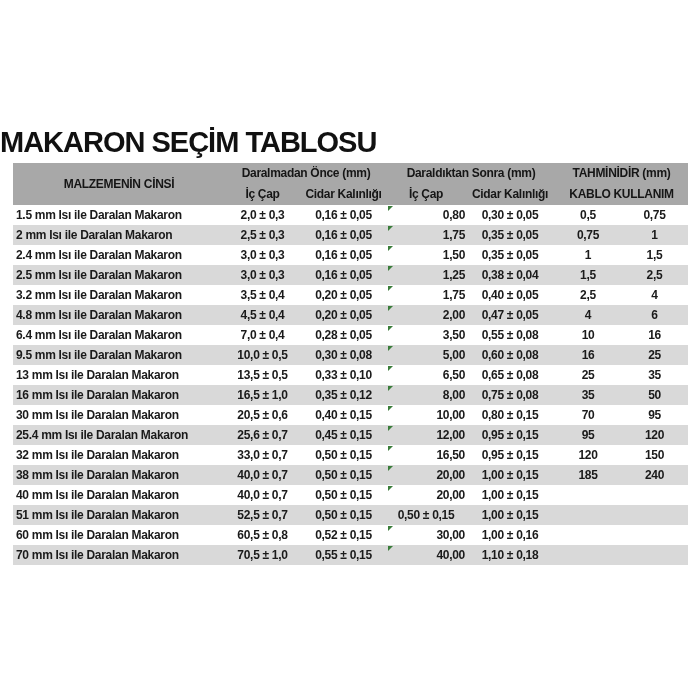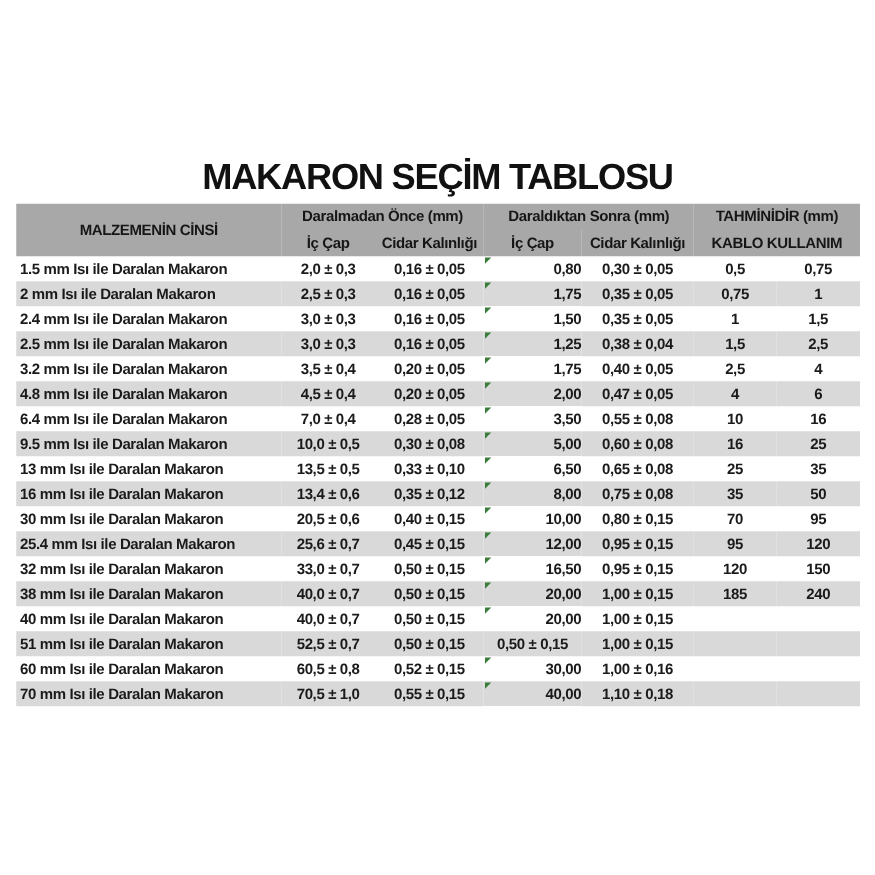--- a/index.html
+++ b/index.html
@@ -11,21 +11,21 @@
     overflow: hidden;
     font-family: "Liberation Sans", sans-serif;
     color: #1a1a1a;
   }
   .title {
     position: absolute;
     top: 126px;
     left: 0;
     width: 100%;
     margin: 0;
-    text-align: center;
+    text-align: left;
     font-size: 29px;
     font-weight: 700;
     letter-spacing: -1px;
     color: #111111;
   }
   table.makaron {
     position: absolute;
     top: 163px;
     left: 13px;
     width: 675px;
@@ -180,21 +180,21 @@
           <td class="name-col"><span>13 mm Isı ile Daralan Makaron</span></td>
           <td><span>13,5 ± 0,5</span></td>
           <td><span>0,33 ± 0,10</span></td>
           <td class="has-marker"><span class="tri" style="border-top-color: rgb(58, 125, 58);"></span><span>6,50</span></td>
           <td><span>0,65 ± 0,08</span></td>
           <td><span>25</span></td>
           <td><span>35</span></td>
         </tr>
         <tr class="stripe">
           <td class="name-col"><span>16 mm Isı ile Daralan Makaron</span></td>
-          <td><span>13,4 ± 0,6</span></td>
+          <td><span>16,5 ± 1,0</span></td>
           <td><span>0,35 ± 0,12</span></td>
           <td class="has-marker"><span class="tri" style="border-top-color: rgb(58, 125, 58);"></span><span>8,00</span></td>
           <td><span>0,75 ± 0,08</span></td>
           <td><span>35</span></td>
           <td><span>50</span></td>
         </tr>
         <tr>
           <td class="name-col"><span>30 mm Isı ile Daralan Makaron</span></td>
           <td><span>20,5 ± 0,6</span></td>
           <td><span>0,40 ± 0,15</span></td>

